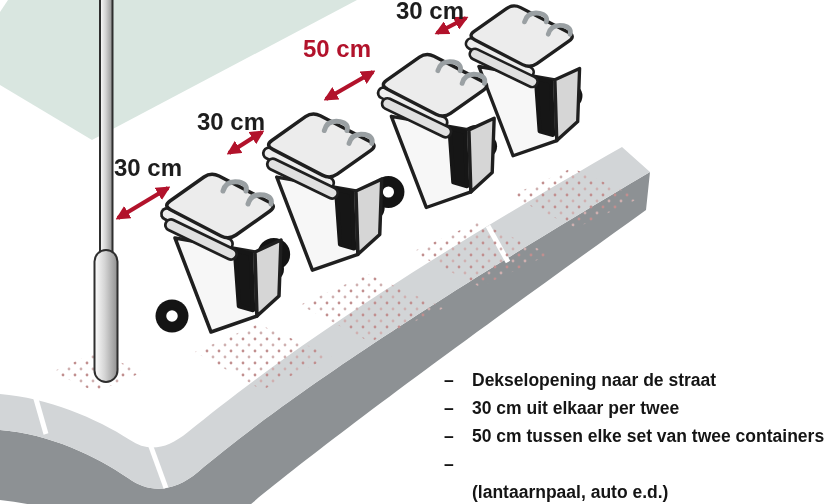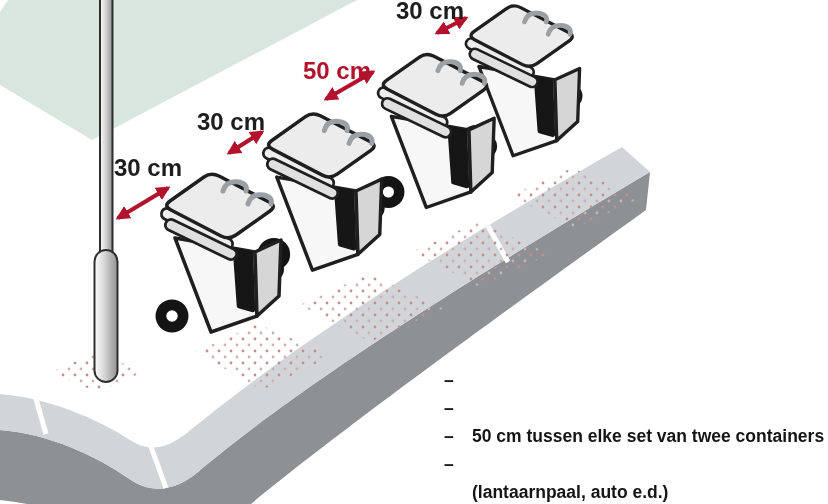--- a/index.html
+++ b/index.html
@@ -127,29 +127,31 @@
   <g>
     <line class="arrow" x1="118" y1="218" x2="168" y2="188" marker-start="url(#ah)" marker-end="url(#ah)"></line>
     <line class="arrow" x1="229" y1="153" x2="262" y2="132" marker-start="url(#ah)" marker-end="url(#ah)"></line>
     <line class="arrow" x1="326" y1="99" x2="373" y2="72" marker-start="url(#ah)" marker-end="url(#ah)"></line>
     <line class="arrow" x1="437" y1="33" x2="466" y2="18" marker-start="url(#ah)" marker-end="url(#ah)"></line>
   </g>
 </svg>
 
 <div class="m-label" style="left:114px;top:157px;">30 cm</div>
 <div class="m-label" style="left:197px;top:111px;">30 cm</div>
-<div class="m-label red" style="left:303px;top:60px;">50 cm</div>
+<div class="m-label red" style="left:303px;top:38px;">50 cm</div>
 <div class="m-label" style="left:396px;top:0px;">30 cm</div>
 
 <div class="notes">
   <div class="note-row">
     <span class="note-bullet">–</span>
+    <span class="note-text">Dekselopening naar de straat</span>
   </div>
   <div class="note-row">
     <span class="note-bullet">–</span>
+    <span class="note-text">30 cm uit elkaar per twee</span>
   </div>
   <div class="note-row">
     <span class="note-bullet">–</span>
     <span class="note-text">50 cm tussen elke set van twee containers</span>
   </div>
   <div class="note-row">
     <span class="note-bullet">–</span>
   </div>
   <div class="note-row">
     <span class="note-bullet"></span>

